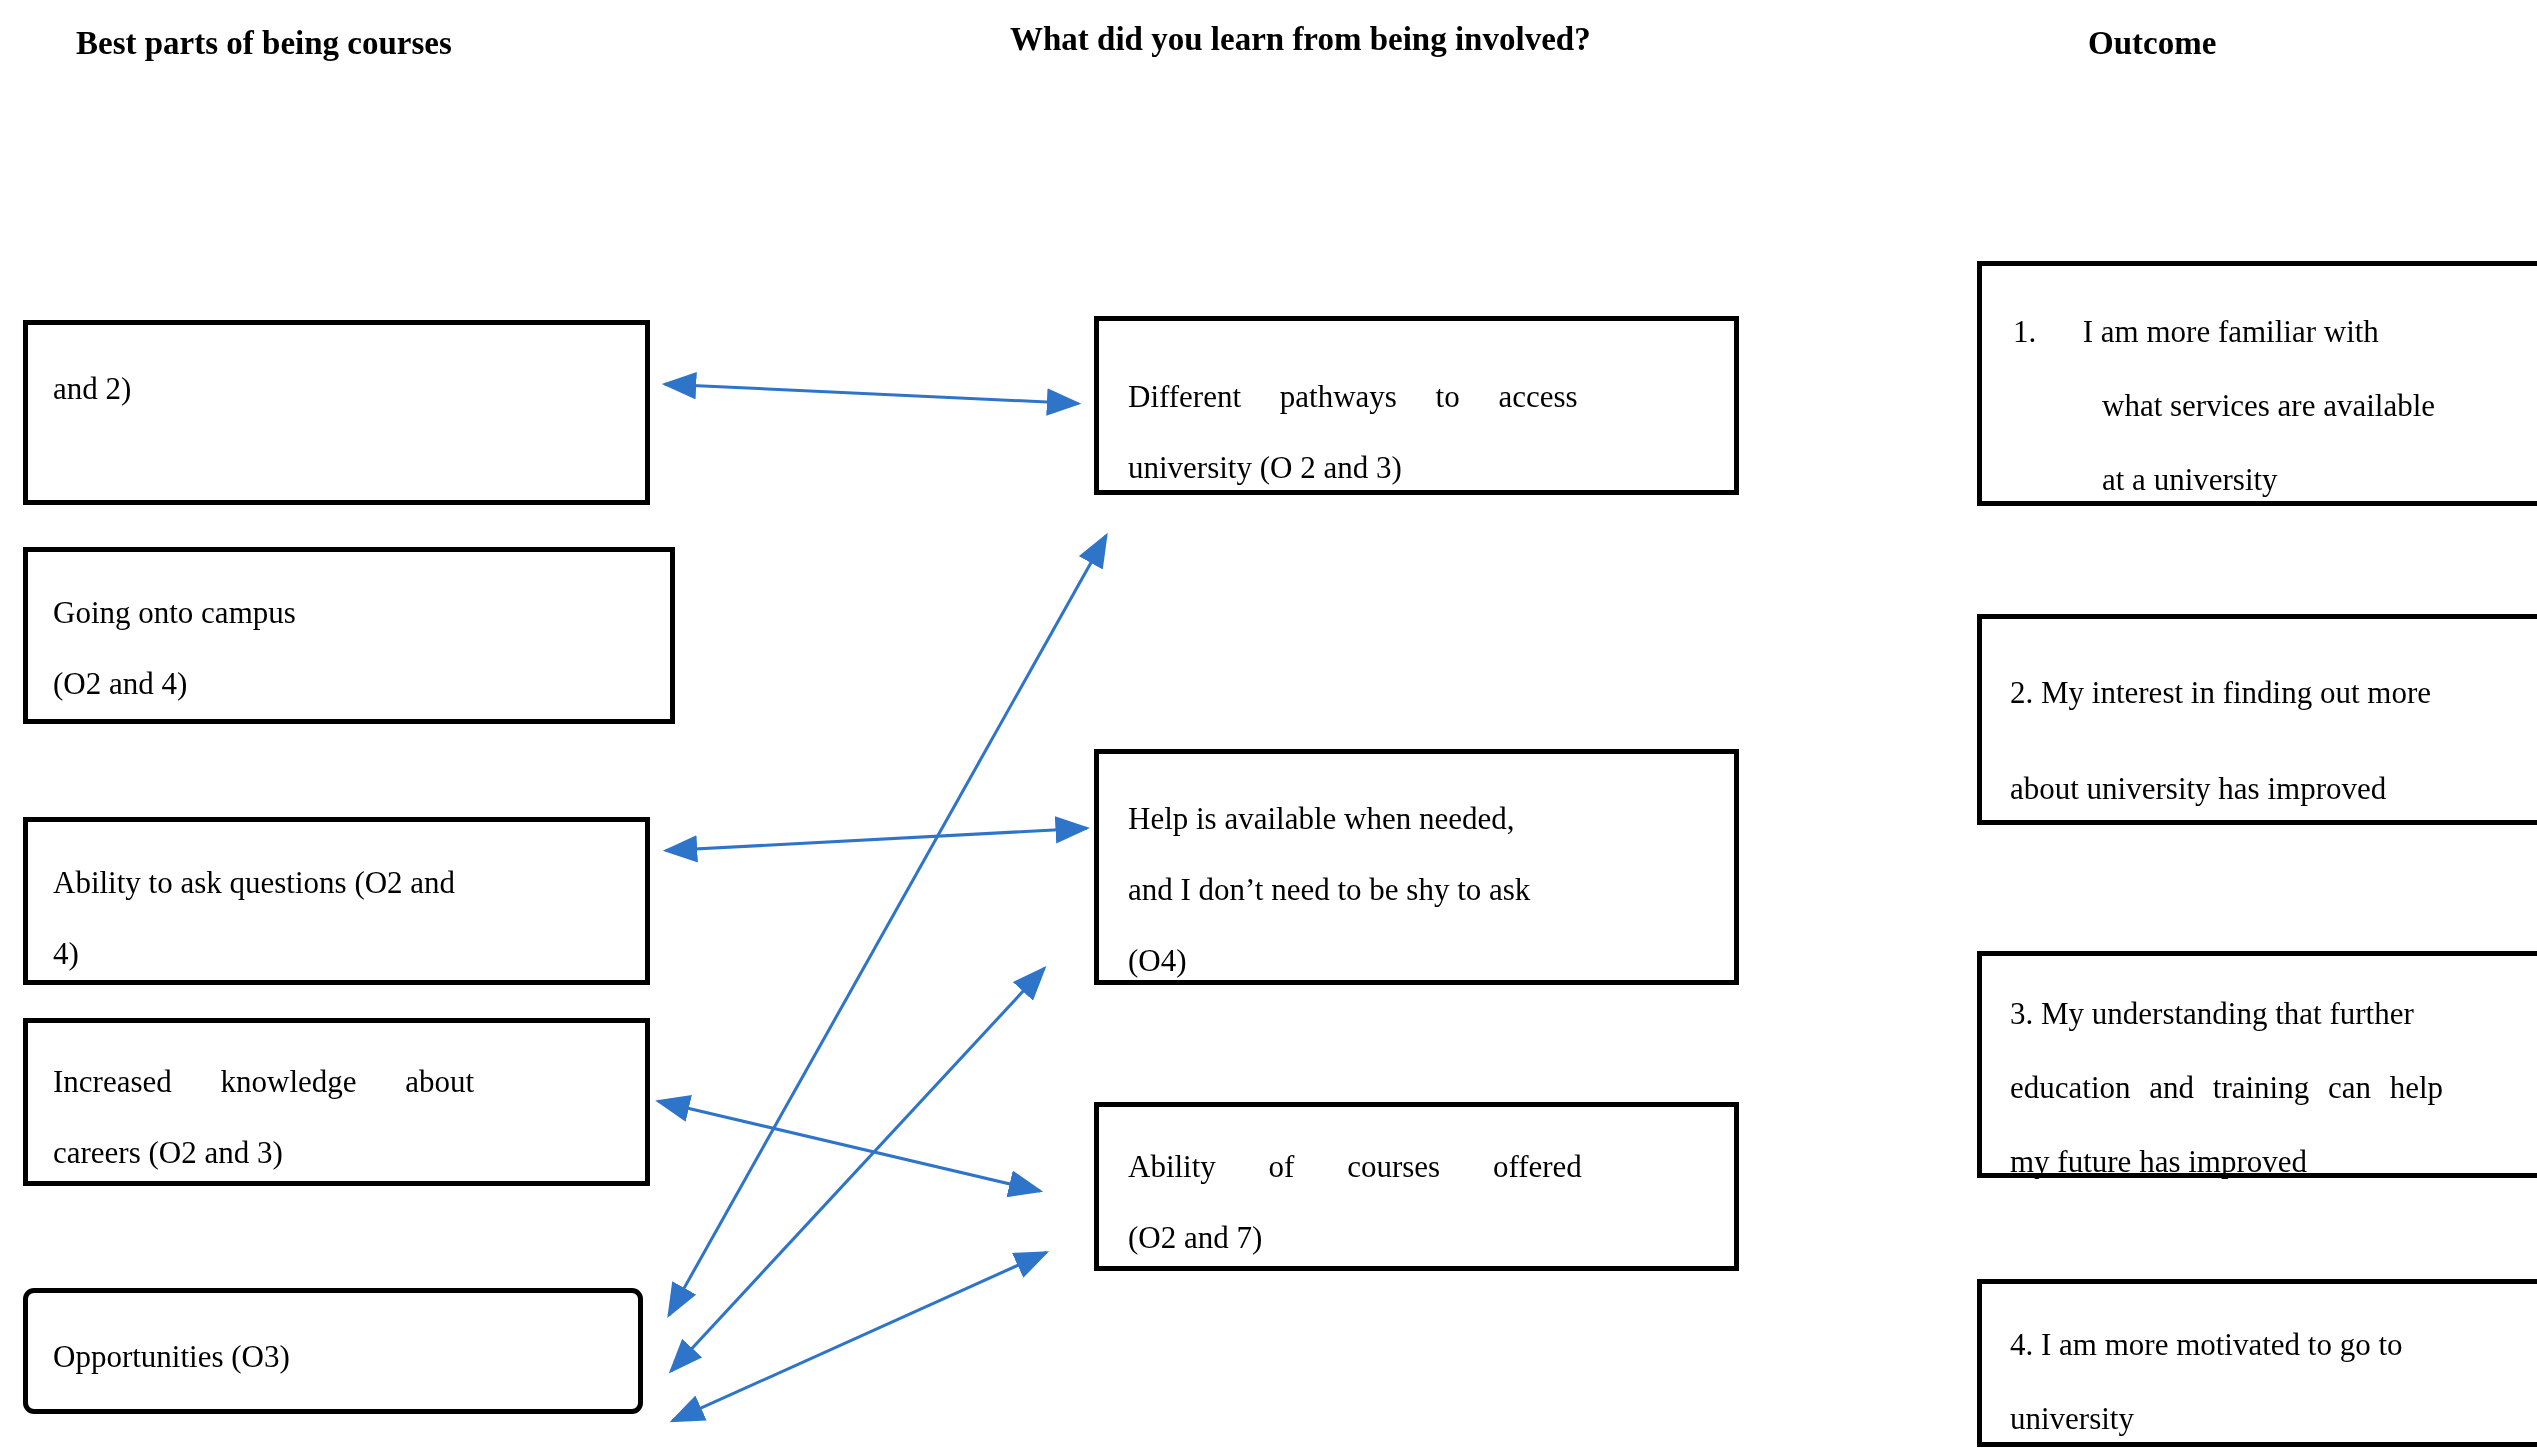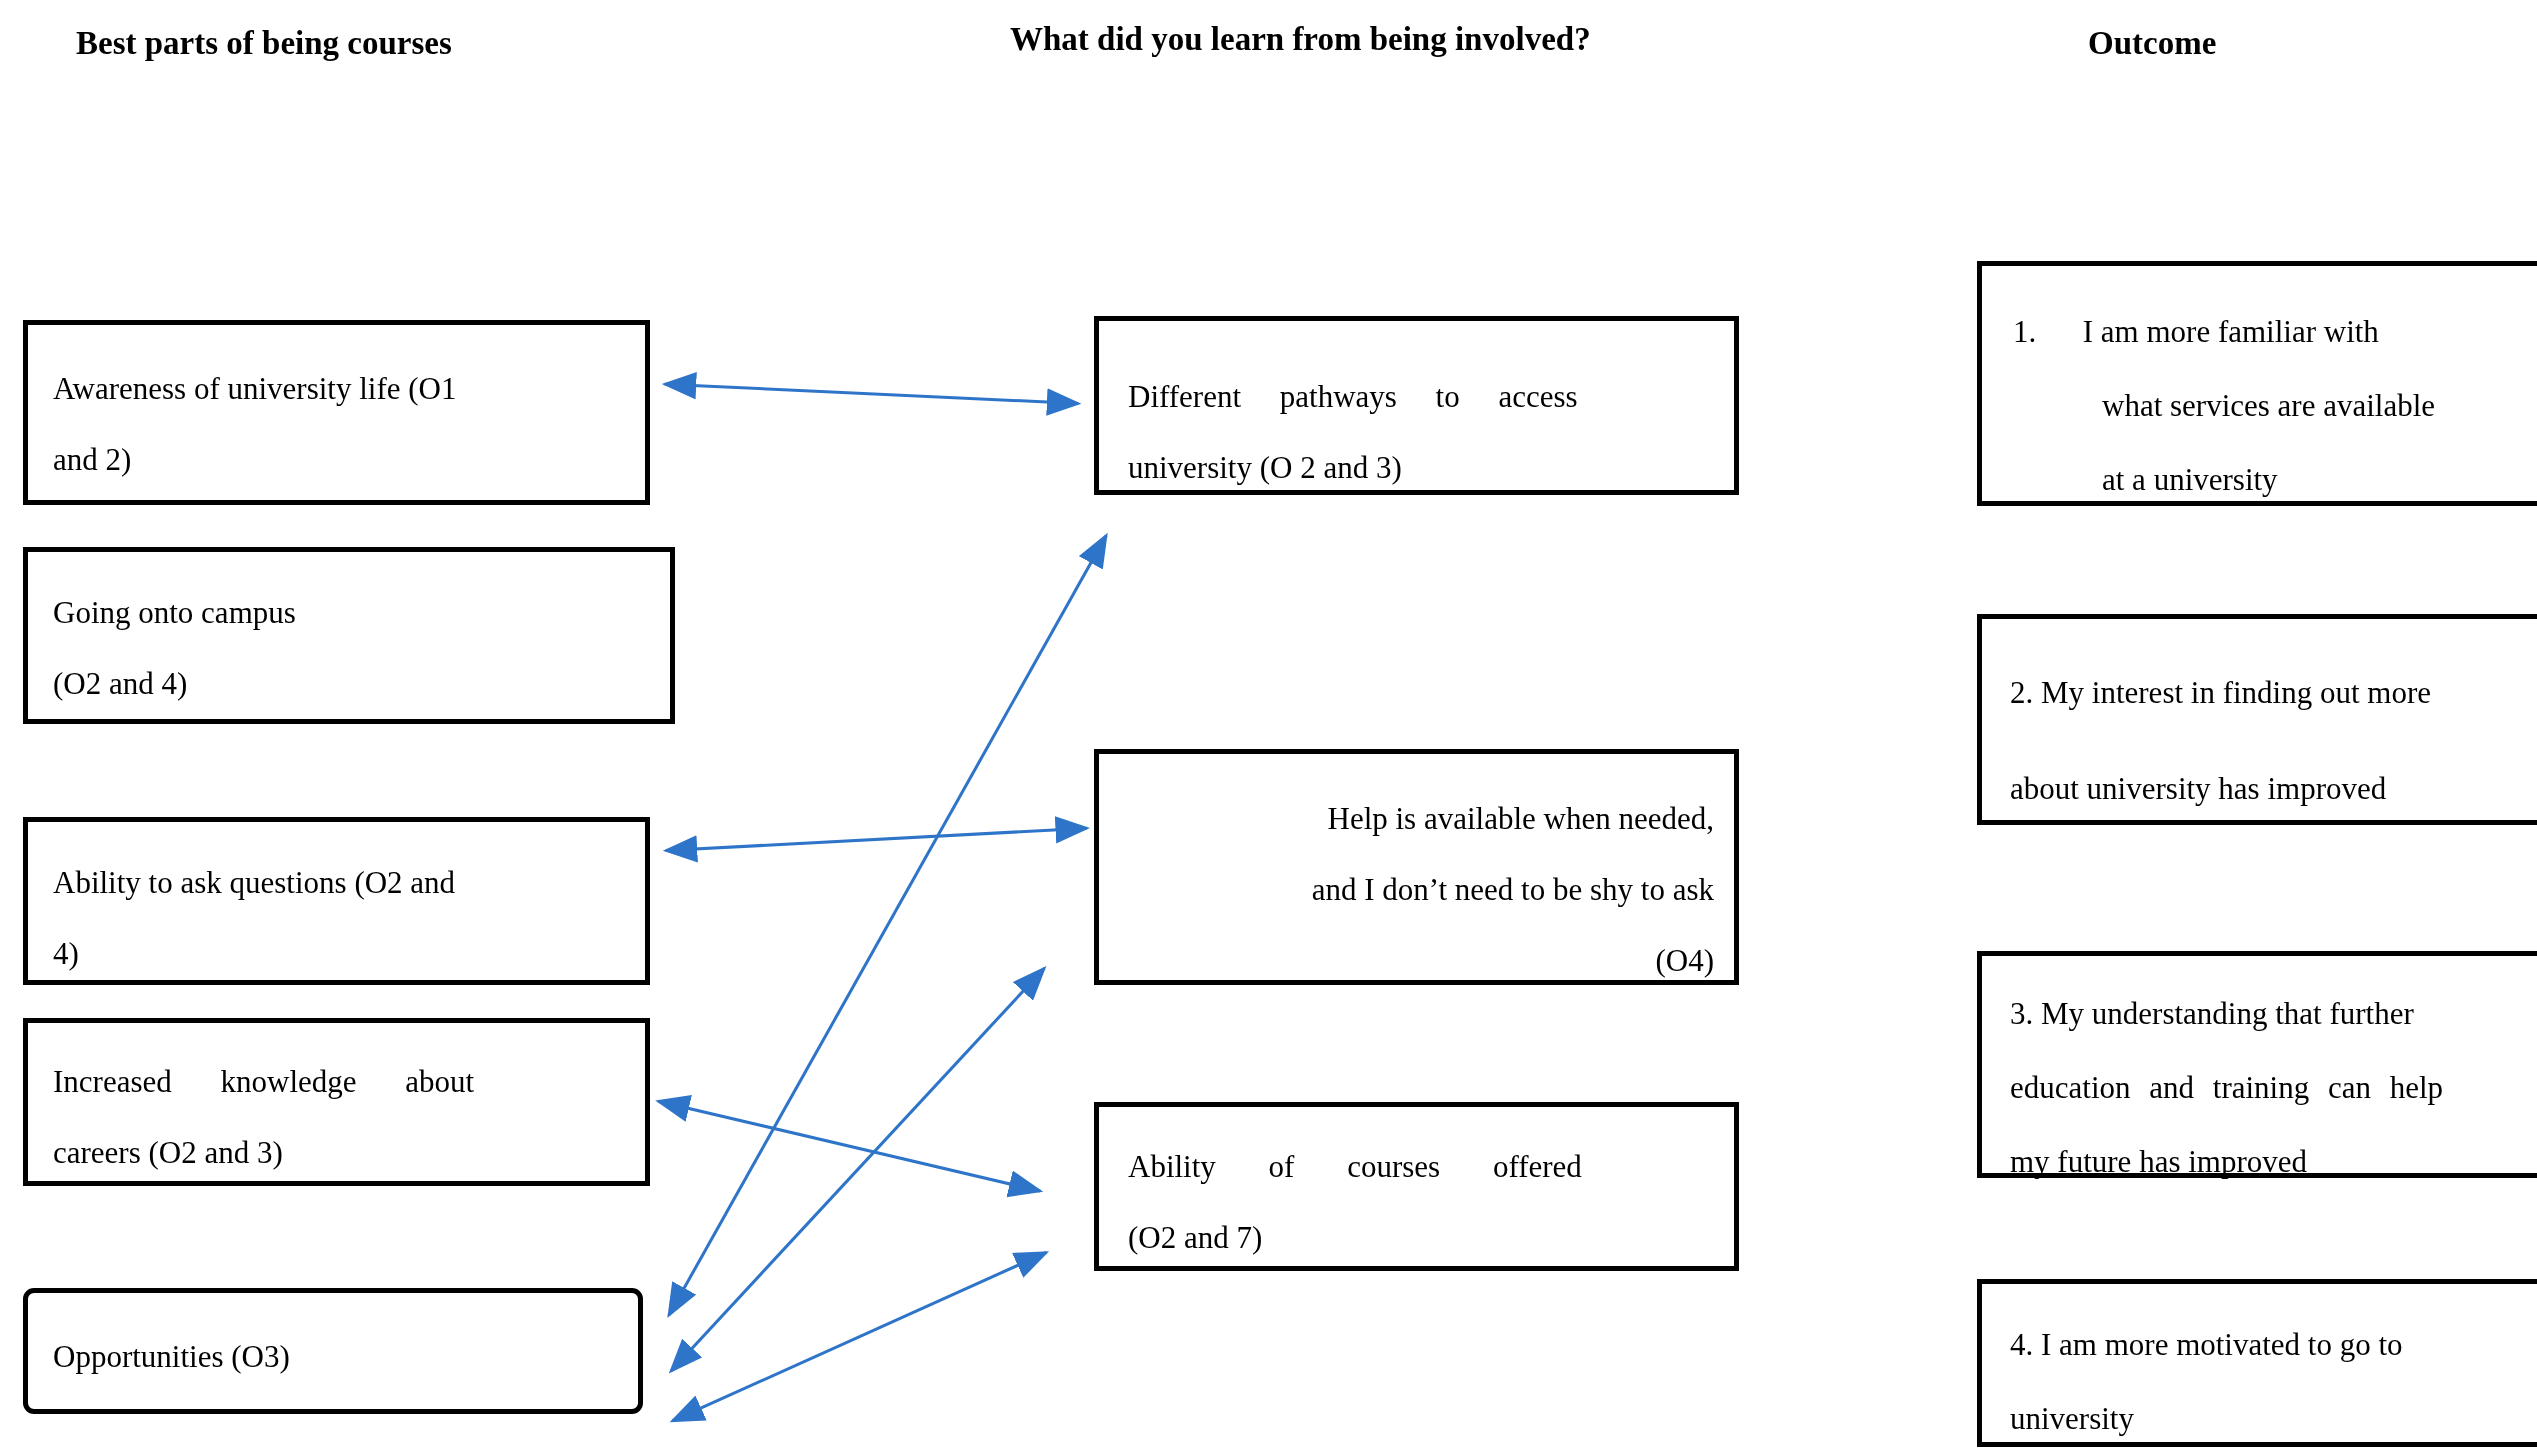--- a/index.html
+++ b/index.html
@@ -15,21 +15,21 @@
   .box .ln{line-height:71px;white-space:nowrap;}
 
   
   #b1{left:23px;top:320px;width:627px;height:185px;padding:28px 20px 0 25px;}
   #b2{left:23px;top:547px;width:652px;height:177px;padding:25px 20px 0 25px;}
   #b3{left:23px;top:783px;width:627px;height:168px;padding:25px 20px 0 25px;}
   #b4{left:23px;top:1018px;width:627px;height:168px;padding:23px 20px 0 25px;}
   #b5{left:23px;top:1288px;width:620px;height:126px;padding:28px 20px 0 25px;}
   
   #m1{left:1094px;top:316px;width:645px;height:179px;padding:40px 20px 0 29px;}
-  #m2{left:1094px;top:749px;width:645px;height:236px;padding:29px 20px 0 29px;text-align:right;}
+  #m2{left:1094px;top:749px;width:645px;height:236px;padding:29px 20px 0 29px;}
   #m3{left:1094px;top:1102px;width:645px;height:169px;padding:24px 20px 0 29px;}
   
   .box.right .ln{line-height:74px;}
   #o1{left:1977px;top:261px;width:644px;height:245px;padding:29px 20px 0 31px;}
   #o2{left:1977px;top:614px;width:644px;height:211px;padding:26px 20px 0 28px;}
   #o2 .ln{line-height:96px;}
   #o3{left:1977px;top:951px;width:644px;height:227px;padding:21px 20px 0 28px;}
   #o4{left:1977px;top:1279px;width:644px;height:168px;padding:24px 20px 0 28px;}
 
   
@@ -44,21 +44,20 @@
   #arrows marker path{fill:var(--arrow,#2E74C8);}
 </style>
 </head>
 <body style="background: rgb(255, 255, 255);">
 
 <div class="hdr" id="hdr-left">Best parts of being courses</div>
 <div class="hdr" id="hdr-mid">What did you learn from being involved?</div>
 <div class="hdr" id="hdr-right">Outcome</div>
 
 <div class="box" id="b1" style="border-color: rgb(0, 0, 0);">
-    <div class="ln">Awareness of university life (O1</div>
     <div class="ln">and 2)</div>
   </div>
 <div class="box" id="b2" style="border-color: rgb(0, 0, 0);">
     <div class="ln">Going onto campus</div>
     <div class="ln">(O2 and 4)</div>
   </div>
 <div class="box" id="b3" style="border-color: rgb(0, 0, 0); margin-top: 34px;">
     <div class="ln">Ability to ask questions (O2 and</div>
     <div class="ln">4)</div>
   </div>

